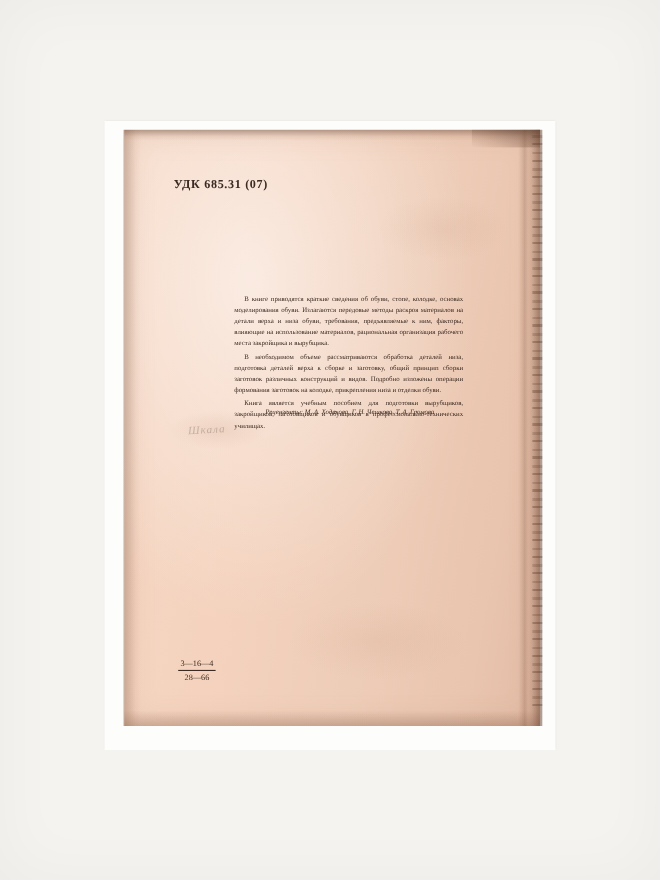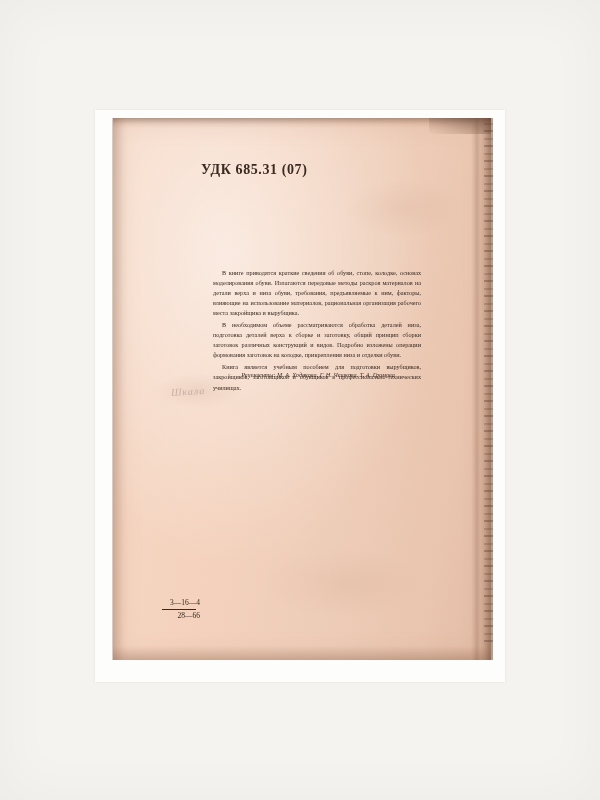--- a/index.html
+++ b/index.html
@@ -144,25 +144,24 @@
     transform: rotate(-3deg);
     user-select: none;
   }
 
   
   #udk-line {
     position: absolute;
     left: 45px;
     top: 44px;
     font-family: "Liberation Serif", serif;
-    font-size: 14px;
+    font-size: 11px;
     font-weight: bold;
     letter-spacing: 0.6px;
     color: #3a2a22;
-    margin-left: 43px;
   }
 
   #annotation-block {
     position: absolute;
     left: 100px;
     top: 150px;
     width: 208px;
     font-family: "Liberation Serif", serif;
     font-size: 6.2px;
     line-height: 1.62;
@@ -187,21 +186,21 @@
   }
 
   #imprint-block {
     position: absolute;
     left: 45px;
     top: 480px;
     font-family: "Liberation Serif", serif;
     font-size: 7.5px;
     line-height: 1.35;
     color: #3a2a22;
-    text-align: right;
+    text-align: center;
     width: 42px;
   }
   #imprint-rule {
     width: 34px;
     height: 1px;
     background: #3a2a22;
     margin: 1px auto 1px auto;
   }
 
   

